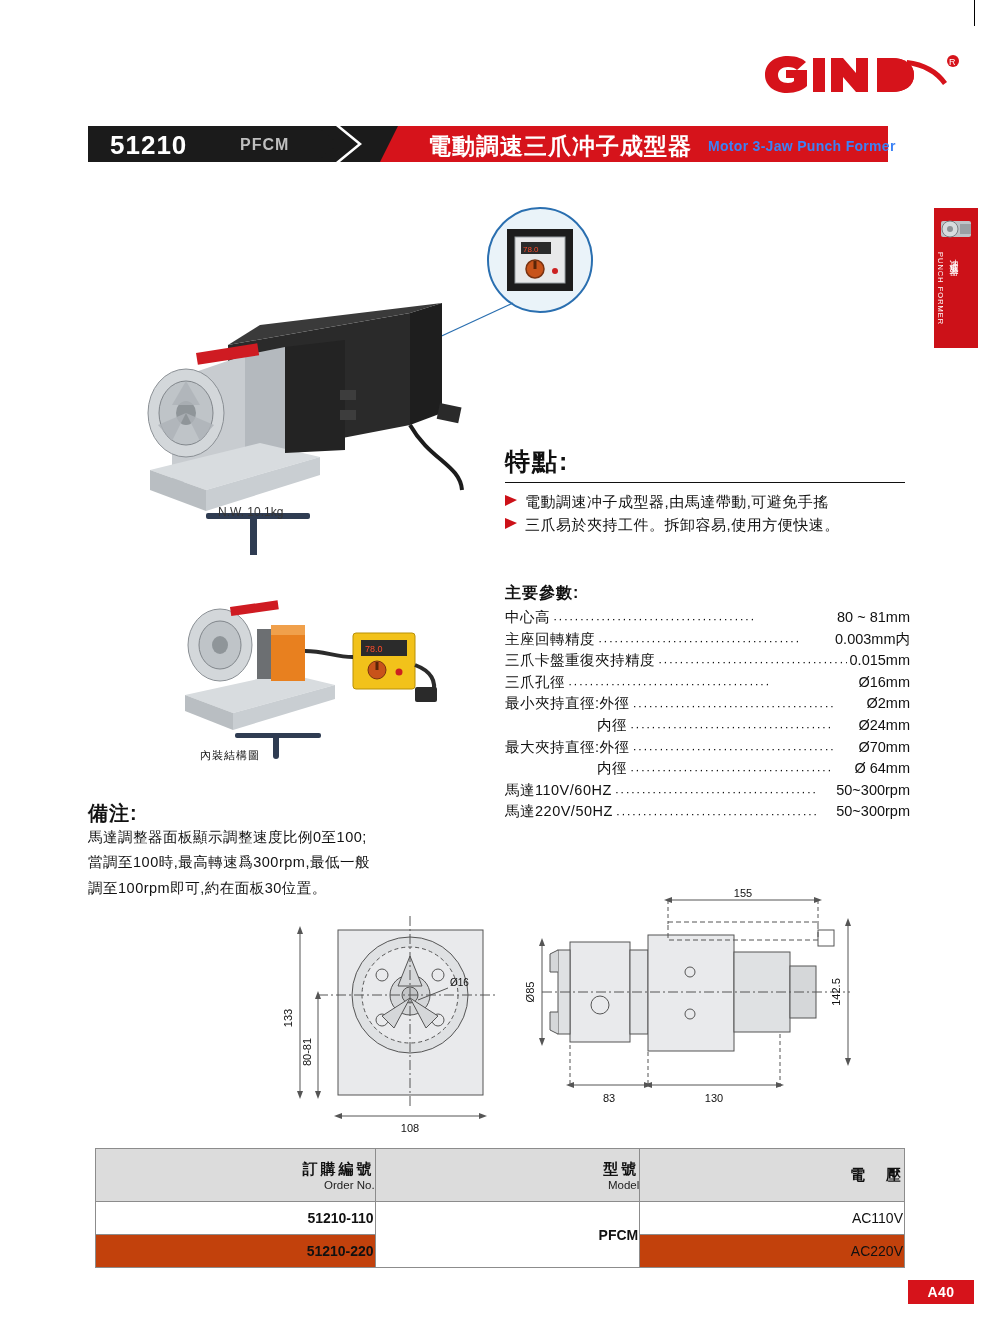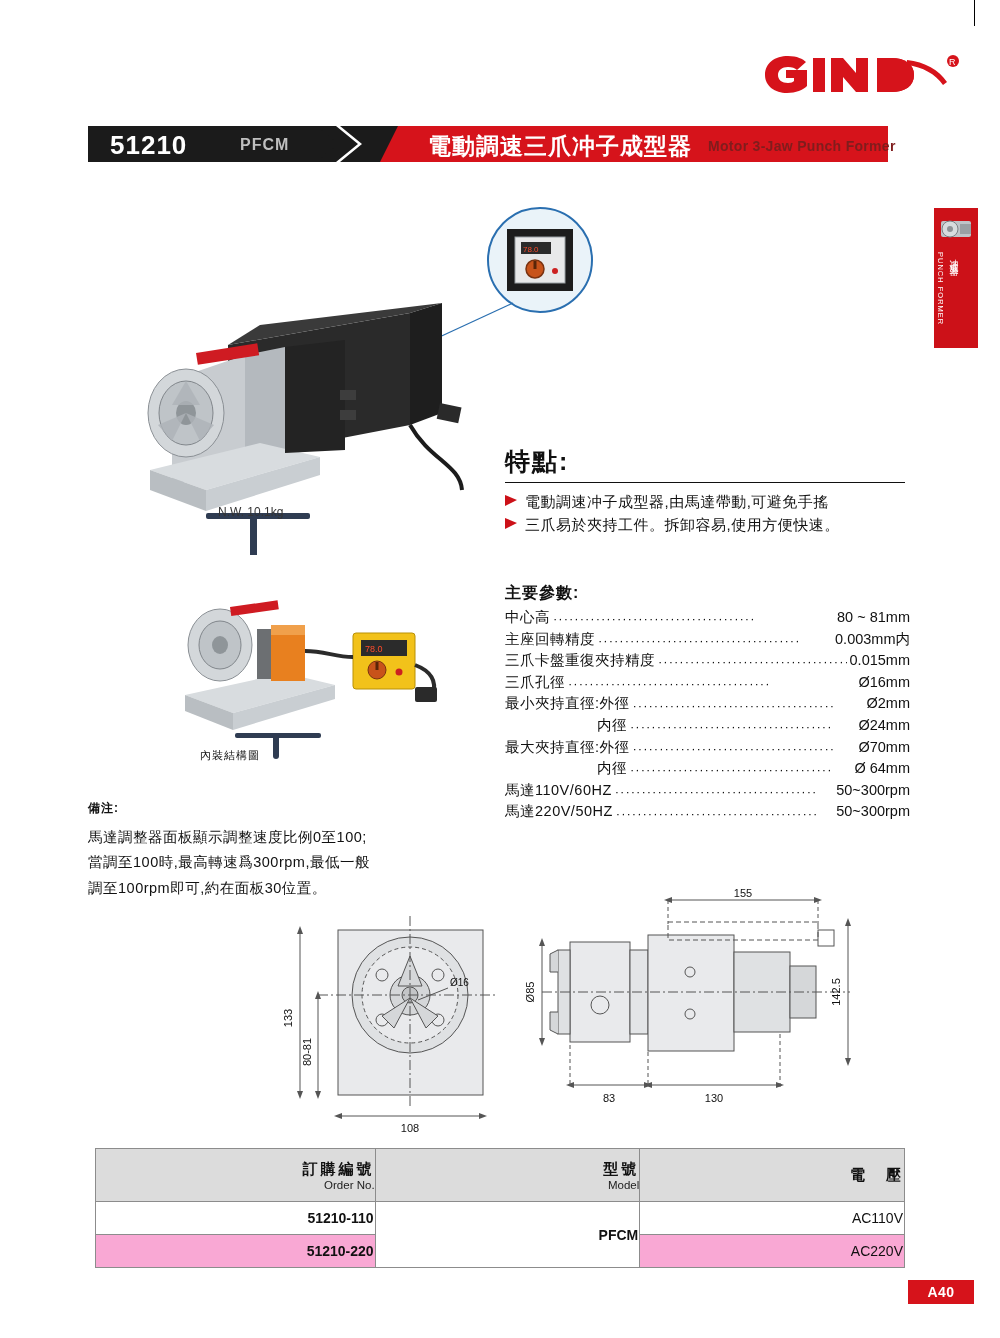--- a/index.html
+++ b/index.html
@@ -18,21 +18,21 @@
 
   
   .titlebar{position:absolute;left:88px;top:126px;width:961px;height:36px;}
   .tb-black{position:absolute;left:0;top:0;width:310px;height:36px;background:#1b1b1b;}
   .tb-red{position:absolute;left:292px;top:0;width:508px;height:36px;background:#d6131b;
     clip-path:polygon(18px 0,508px 0,508px 36px,0 36px);}
   .tb-num{position:absolute;left:22px;top:4px;font-size:26px;font-weight:bold;color:#fff;letter-spacing:1px;}
   .tb-code{position:absolute;left:152px;top:10px;font-size:16px;font-weight:bold;color:#bfbfbf;letter-spacing:1px;}
   .tb-arrow{position:absolute;left:228px;top:0;width:46px;height:36px;}
   .tb-cn{position:absolute;left:340px;top:5px;font-size:23px;font-weight:bold;color:#fff;letter-spacing:1px;}
-  .tb-en{position:absolute;left:620px;top:12px;font-size:14px;font-weight:bold;color:#7f1d1d;letter-spacing:.3px;}
+  .tb-en{position:absolute;left:620px;top:12px;font-size:14px;font-weight:bold;color:#3b82f6;letter-spacing:.3px;}
 
   
   .sidetab{position:absolute;right:22px;top:208px;width:44px;height:140px;background:#cc1118;}
   .sidetab .chuck{position:absolute;left:4px;top:5px;width:36px;height:34px;}
   .sidetab .vrow{position:absolute;left:2px;top:44px;display:flex;flex-direction:row-reverse;gap:2px;}
 
   
   .photo1{position:absolute;left:110px;top:285px;width:380px;height:270px;}
   .photo2{position:absolute;left:175px;top:585px;width:290px;height:175px;}
   .callout{position:absolute;left:485px;top:205px;width:110px;height:110px;}
@@ -50,34 +50,34 @@
   
   .spec-title{position:absolute;left:505px;top:583px;font-size:16px;font-weight:bold;letter-spacing:1px;}
   .spec{position:absolute;left:505px;top:607px;width:405px;font-size:14.5px;line-height:1.49;}
   .spec .srow{display:flex;align-items:flex-end;white-space:nowrap;}
   .spec .k{flex:0 0 auto;letter-spacing:.5px;}
   .spec .dots{flex:1 1 auto;overflow:hidden;white-space:nowrap;margin:0 3px;color:#111;letter-spacing:1px;font-size:13px;}
   .spec .v{flex:0 0 auto;text-align:right;}
   .spec .indent{padding-left:92px;}
 
   
-  .rem-title{position:absolute;left:88px;top:800px;font-size:12px;font-weight:bold;letter-spacing:1px;}
+  .rem-title{position:absolute;left:88px;top:800px;font-size:20px;font-weight:bold;letter-spacing:1px;}
   .remark{position:absolute;left:88px;top:825px;width:370px;font-size:14.5px;line-height:1.75;letter-spacing:.5px;}
 
   
   .draw{position:absolute;left:270px;top:880px;width:620px;height:260px;}
 
   
   .tbl{position:absolute;left:95px;top:1148px;width:810px;border-collapse:collapse;}
   .tbl th,.tbl td{border:1px solid #8c8c8c;text-align:right;}
   .tbl thead th{background:#dcdcdc;height:46px;font-weight:bold;padding:3px 0;}
   .tbl thead .cn{font-size:15px;letter-spacing:3px;display:block;}
   .tbl thead .en{font-size:11.5px;font-weight:normal;display:block;color:#222;}
   .tbl td{height:30px;font-size:14px;}
-  .tbl .shade{background:#f9a8d4;}
+  .tbl .shade{background:#c2410c;}
   .tbl .bold{font-weight:bold;}
   .col1{width:280px;}
   .col2{width:265px;}
   .col3{width:265px;}
 
   
   .pagenum{position:absolute;right:26px;bottom:34px;width:66px;height:24px;background:#d6131b;color:#fff;
     font-size:14px;font-weight:bold;display:flex;align-items:center;justify-content:center;letter-spacing:.5px;}
 </style>
 </head>

